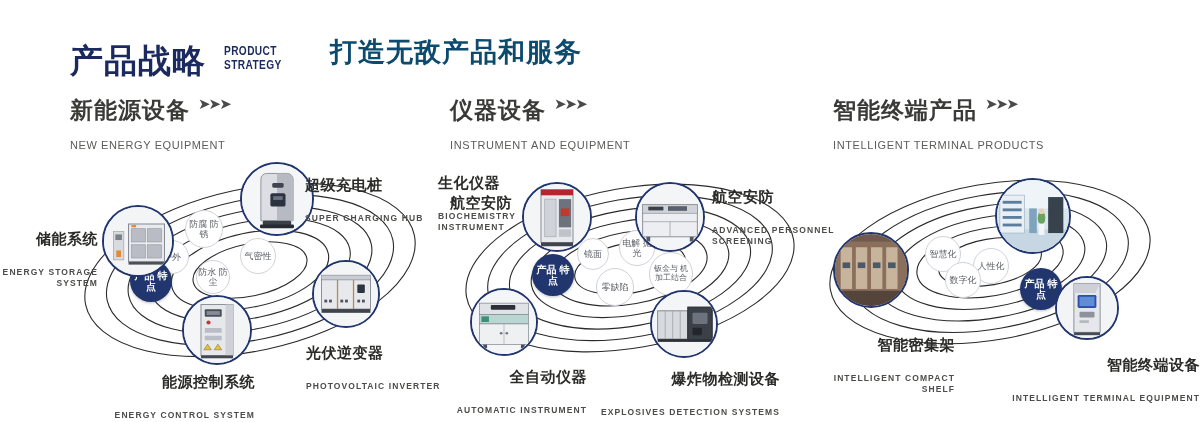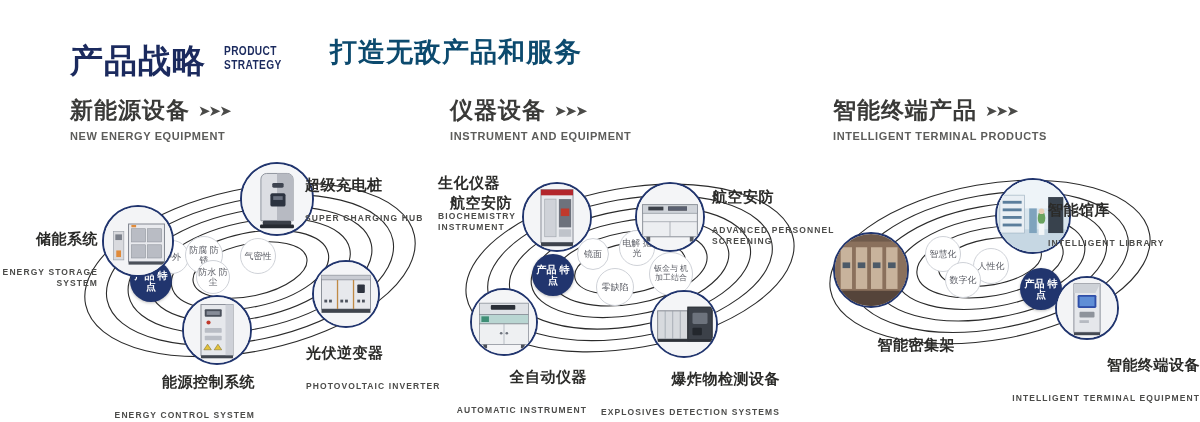--- a/index.html
+++ b/index.html
@@ -24,23 +24,23 @@
     font-family:"Liberation Sans Narrow","Liberation Sans",sans-serif;
     transform:scaleX(.78);transform-origin:left bottom;white-space:pre-line;
   }
   .h-sub{
     position:absolute;left:330px;top:34px;
     font-size:27px;font-weight:bold;color:#0c4a6e;letter-spacing:1px;
   }
 
   
   .sect{position:absolute;}
-  .sect .cn{font-size:23px;font-weight:bold;color:#3a3a38;letter-spacing:1px;display:flex;align-items:center;gap:8px;}
+  .sect .cn{font-size:23px;font-weight:bold;color:#3a3a38;letter-spacing:1px;display:flex;align-items:flex-start;gap:8px;}
   .sect .arrows{font-size:15px;color:#4a4a48;letter-spacing:-2px;font-weight:bold;}
-  .sect .en{font-size:11px;color:#5c5c5a;letter-spacing:.6px;margin-top:4px;font-weight:700;}
+  .sect .en{font-size:11px;color:#5c5c5a;letter-spacing:.6px;margin-top:13px;font-weight:400;}
 
   
   .cluster{position:absolute;}
   .orbits{position:absolute;left:0;top:0;}
 
   
   .node{
     position:absolute;border-radius:50%;
     border:2px solid #21356e;
     background:#f4f5f7;
@@ -113,21 +113,21 @@
         <ellipse cx="200" cy="120" rx="58" ry="26"></ellipse>
         <ellipse cx="200" cy="120" rx="80" ry="37"></ellipse>
         <ellipse cx="200" cy="120" rx="102" ry="48"></ellipse>
         <ellipse cx="200" cy="120" rx="124" ry="59"></ellipse>
         <ellipse cx="200" cy="120" rx="146" ry="70"></ellipse>
         <ellipse cx="200" cy="120" rx="168" ry="81"></ellipse>
       </g>
     </svg>
 
     <div class="bub" style="left:105px;top:90px;width:34px;height:34px;">户外</div>
-    <div class="bub" style="left:135px;top:86px;width:38px;height:38px;">防腐
+    <div class="bub" style="left:135px;top:60px;width:38px;height:38px;">防腐
 防锈</div>
     <div class="bub" style="left:190px;top:88px;width:36px;height:36px;">气密性</div>
     <div class="bub" style="left:146px;top:110px;width:34px;height:34px;">防水
 防尘</div>
     <div class="bub core" style="left:80px;top:110px;width:42px;height:42px;">产品
 特点</div>
 
     <div class="node" style="left:52px;top:55px;width:72px;height:72px;">
       <svg class="art" viewBox="0 0 72 72">
         <rect x="0" y="0" width="72" height="72" fill="#f3f4f6"></rect>
@@ -348,24 +348,20 @@
           <rect x="6" y="38" width="20" height="3"></rect>
           <rect x="6" y="46" width="20" height="3"></rect>
         </g>
         <rect x="34" y="30" width="8" height="26" fill="#7fa3bd"></rect>
         <rect x="54" y="18" width="16" height="38" fill="#38424d"></rect>
         <ellipse cx="47" cy="40" rx="4" ry="7" fill="#6aa35f"></ellipse>
         <rect x="44" y="46" width="6" height="12" fill="#f2f6f8"></rect>
         <circle cx="47" cy="33" r="3" fill="#e8cfb5"></circle>
       </svg>
     </div>
-    <div class="cap l" style="left:243px;top:33px;width:140px;">
-      <div class="cn">智能馆库</div>
-      <div class="en">INTELLIGENT LIBRARY</div>
-    </div>
 
     <div class="node" style="left:28px;top:82px;width:76px;height:76px;">
       <svg class="art" viewBox="0 0 76 76">
         <rect x="0" y="0" width="76" height="76" fill="#6f5a4b"></rect>
         <rect x="0" y="8" width="76" height="52" fill="#8a705c"></rect>
         <g fill="#c8b39c">
           <rect x="6" y="14" width="12" height="44"></rect>
           <rect x="22" y="14" width="12" height="44"></rect>
           <rect x="38" y="14" width="12" height="44"></rect>
           <rect x="54" y="14" width="12" height="44"></rect>
@@ -374,20 +370,22 @@
           <rect x="8" y="30" width="8" height="6"></rect>
           <rect x="24" y="30" width="8" height="6"></rect>
           <rect x="40" y="30" width="8" height="6"></rect>
           <rect x="56" y="30" width="8" height="6"></rect>
         </g>
         <rect x="0" y="60" width="76" height="16" fill="#55443a"></rect>
       </svg>
     </div>
     <div class="cap c" style="left:-10px;top:168px;width:160px;">
       <div class="cn">智能密集架</div>
+      <div class="en">INTELLIGENT COMPACT
+SHELF</div>
     </div>
 
     <div class="node" style="left:250px;top:126px;width:64px;height:64px;">
       <svg class="art" viewBox="0 0 64 64">
         <rect x="0" y="0" width="64" height="64" fill="#f3f4f6"></rect>
         <path d="M18 6 h28 v52 h-28 z" fill="#e5e7eb" stroke="#878c95" stroke-width="1"></path>
         <path d="M18 6 h28 l-5 10 h-23 z" fill="#cdd1d7"></path>
         <rect x="22" y="18" width="20" height="14" rx="1.5" fill="#2f4ea8"></rect>
         <rect x="24" y="20" width="16" height="10" fill="#5f8ed6"></rect>
         <rect x="24" y="36" width="16" height="6" rx="1" fill="#8e939b"></rect>

